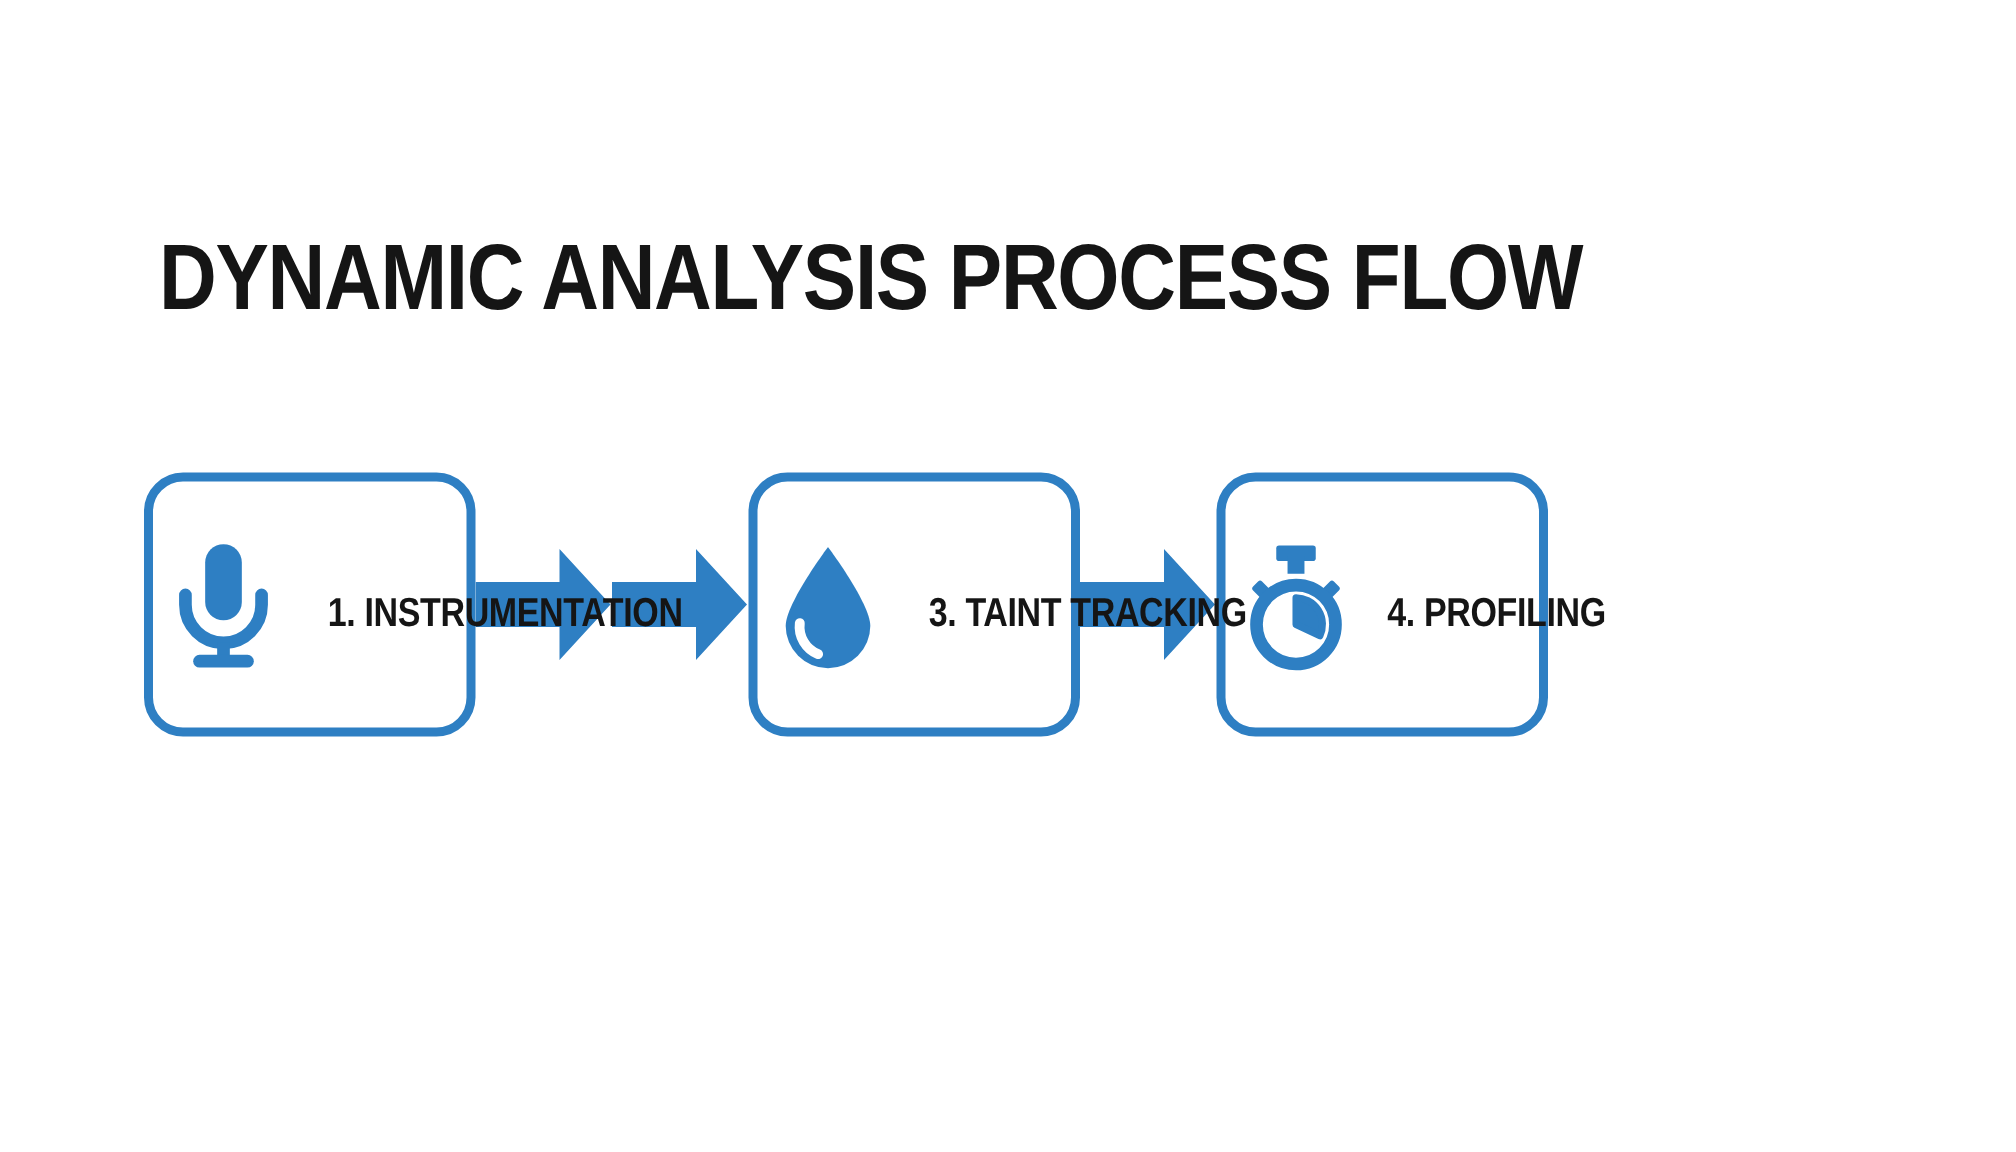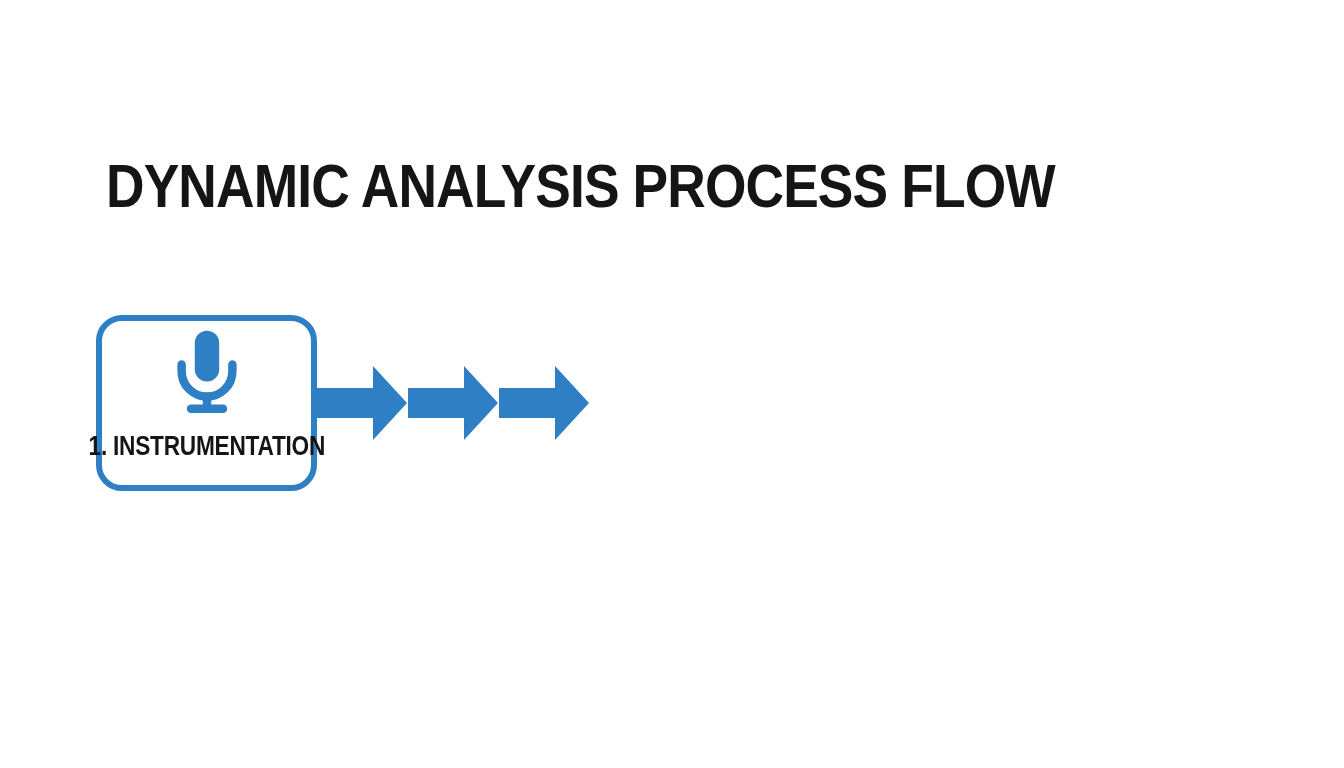--- a/index.html
+++ b/index.html
@@ -32,21 +32,20 @@
     display: flex;
     align-items: center;
   }
   .step-box {
     width: 221px;
     height: 176px;
     background: var(--box_bg, #ffffff);
     border: 6px solid var(--accent, #2e7fc3);
     border-radius: 26px;
     display: flex;
-    flex-direction: column;
     align-items: center;
     flex: none;
   }
   .step-icon {
     width: 94px;
     height: 94px;
     margin-top: 6px;
     color: var(--accent, #2e7fc3);
     flex: none;
   }
@@ -99,22 +98,44 @@
       </svg>
     </div>
 
 
     <div class="flow-arrow">
       <svg viewBox="0 0 91 78" fill="currentColor">
         <polygon points="0,24 56,24 56,2 90,39 56,76 56,54 0,54"></polygon>
       </svg>
     </div>
 
+    <div class="step-box">
+      <span class="step-icon">
+        <svg viewBox="0 0 100 100" fill="currentColor">
+          <path d="M50,6 C50,6 20,46 20,62 a30,30 0 0 0 60,0 C80,46 50,6 50,6 Z"></path>
+          <path d="M30,60 a21,21 0 0 0 13,22" fill="none" stroke="#ffffff" stroke-width="7" stroke-linecap="round"></path>
+        </svg>
+      </span>
+      <div class="step-label">3. TAINT TRACKING</div>
+    </div>
 
     <div class="flow-arrow">
       <svg viewBox="0 0 91 78" fill="currentColor">
         <polygon points="0,24 56,24 56,2 90,39 56,76 56,54 0,54"></polygon>
       </svg>
     </div>
 
+    <div class="step-box">
+      <span class="step-icon">
+        <svg viewBox="0 0 100 100" fill="currentColor">
+          <rect x="36" y="5" width="28" height="11" rx="2"></rect>
+          <rect x="44" y="13" width="12" height="12"></rect>
+          <rect x="-8" y="-4.5" width="16" height="9" rx="2" transform="translate(27,38) rotate(45)"></rect>
+          <rect x="-8" y="-4.5" width="16" height="9" rx="2" transform="translate(73,38) rotate(-45)"></rect>
+          <circle cx="50" cy="61" r="28" fill="none" stroke="currentColor" stroke-width="9"></circle>
+          <path d="M50,61 L50,42 A19,19 0 0 1 67,69 Z" stroke="currentColor" stroke-width="5" stroke-linejoin="round"></path>
+        </svg>
+      </span>
+      <div class="step-label">4. PROFILING</div>
+    </div>
 
   </div>
 </div>
 
 </body></html>

